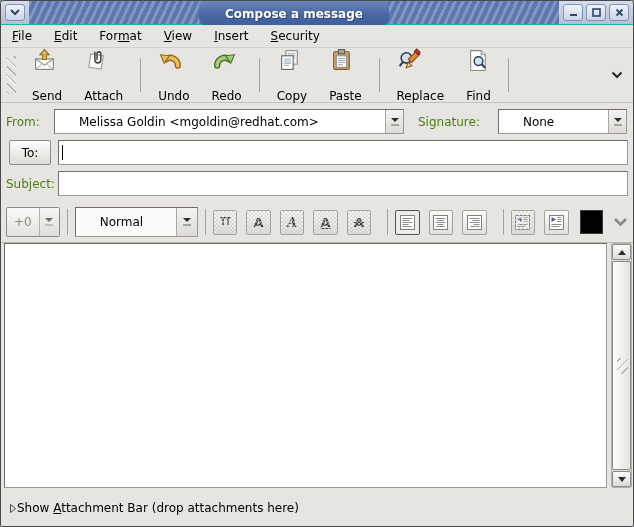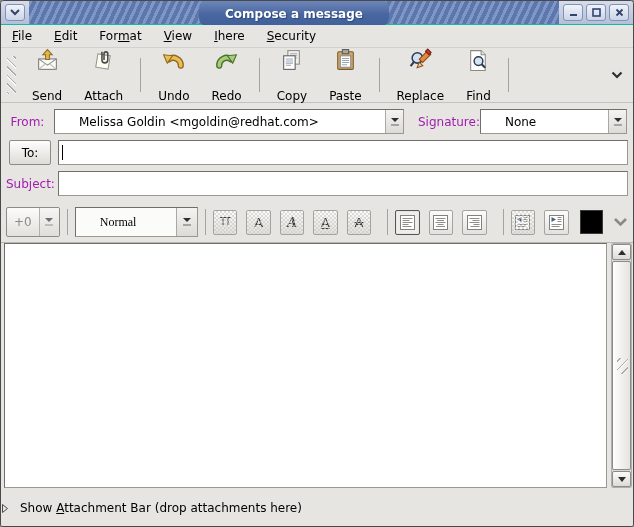--- a/index.html
+++ b/index.html
@@ -29,30 +29,30 @@
   .menubar{ height:23px; flex:0 0 23px; display:flex; align-items:center; background:#e6e5e2; padding-left:0; border-bottom:1px solid #d2d0cc; }
   .menu-item{ font-size:12px; color:#000; padding:3px 11px 4px; cursor:default; }
   .mn{ text-decoration:underline; text-underline-offset:1px; }
   
   .toolbar{ height:55px; flex:0 0 55px; display:flex; align-items:center; background:#e6e5e2; border-bottom:1px solid #c4c2be; padding:0 4px; }
   .grip{
     width:9px; height:38px; margin:0 5px 0 2px;
     background:repeating-linear-gradient(45deg,#fafaf9 0 1px,#abaaa7 1px 2px,transparent 2px 6px);
   }
   .tbtn{
-    border:none; background:transparent; display:flex; flex-direction:column; align-items:center;
+    border:none; background:transparent; display:flex; flex-direction:column; 
     gap:16px; padding:3px 11px; font-size:12px; font-family:inherit; color:#000; cursor:default;
   }
   .tbtn svg{ width:25px; height:25px; display:block; }
   .tsep{ width:1px; height:34px; background:#a5a3a0; margin:0 6px; }
   .overflow{ margin-left:auto; margin-right:6px; border:none; background:transparent; cursor:default; display:flex; align-items:center; }
   
   .headers{ flex:0 0 99px; padding:6px 5px 0 5px; display:flex; flex-direction:column; gap:6px; }
   .hrow{ display:flex; align-items:center; height:25px; }
-  .hlabel{ font-size:12px; color:#a21caf; text-align:center; }
+  .hlabel{ font-size:12px; color:#4d7c0f; text-align:left; }
   .lbl-from{ width:48px; padding-right:5px; }
   .lbl-subject{ width:48px; padding-right:5px; }
   .to-button{
     width:42px; height:25px; margin-left:3px; font-family:inherit; font-size:12px; cursor:default;
     border:1px solid #8d8b86; border-radius:2px; background:linear-gradient(#fdfdfc,#dedcd8);
   }
   .entry{
     height:25px; background:#fff; border:1px solid #9b9892; border-top-color:#716e69; border-left-color:#716e69;
     display:flex; align-items:center; padding-left:3px; flex:1;
   }
@@ -62,49 +62,49 @@
     border:1px solid #9b9892; border-top-color:#716e69; border-left-color:#716e69;
   }
   .combo-text{ flex:1; font-size:12px; display:flex; align-items:center; padding-left:24px; white-space:nowrap; overflow:hidden; }
   .combo-btn{
     width:18px; border:none; border-left:1px solid #aaa8a4; background:linear-gradient(#f4f3f2,#dddbd7);
     display:flex; flex-direction:column; align-items:center; justify-content:center; gap:2px; cursor:default; padding:0;
   }
   .arr-tri{ width:0; height:0; border-left:4px solid transparent; border-right:4px solid transparent; border-top:4px solid #2e2e2e; }
   .arr-bar{ width:8px; height:2px; background:#2e2e2e; opacity:.35; }
   .from-combo{ width:350px; flex:0 0 350px; }
-  .sig-label{ margin-left:14px; padding-right:0; }
+  .sig-label{ margin-left:14px; padding-right:18px; }
   .sig-combo{ flex:1; margin-right:1px; }
   
   .fmtbar{ flex:0 0 41px; display:flex; align-items:center; background:#e6e5e2; padding:0 5px; border-bottom:1px solid #b9b7b3; }
   .fsep{ width:1px; height:26px; background:#a5a3a0; margin:0 7px; }
   .sizecombo{
     width:55px; height:30px; display:flex; border:1px solid #8d8b86; border-radius:2px; background:linear-gradient(#fbfbfa,#e3e1dd);
   }
   .sizecombo .val{ flex:1; display:flex; align-items:center; justify-content:center; font-size:12px; color:#8a8a88; }
   .sizecombo .combo-btn{ width:20px; border-left:1px solid #b4b2ae; background:linear-gradient(#f6f5f4,#e0deda); }
   .sizecombo .arr-tri{ border-top-color:#6f6f6d; }
   .sizecombo .arr-bar{ background:#6f6f6d; }
-  .stylecombo{ width:126px; height:30px; margin-left:0;font-family:Liberation Serif, serif; }
+  .stylecombo{ width:126px; height:30px; margin-left:0; }
   .stylecombo .combo-text{ background:#fbfbfa; }
   .stylecombo .combo-btn{ width:21px; }
   .fbtn{
     width:25px; height:25px; border:1px solid #a5a39f; border-radius:2px; background:linear-gradient(#fbfbfa,#e3e1dd);
     display:flex; align-items:center; justify-content:center; position:relative; cursor:default; padding:0; margin-right:9px;
     font-family:inherit;
   }
   .fbtn:last-child{ margin-right:0; }
   .fbtn svg{ display:block; }
   .stippled::after{
     content:""; position:absolute; inset:0; border-radius:1px; opacity:.6;
     background-image:linear-gradient(45deg,#cbc9c5 25%,transparent 25%,transparent 75%,#cbc9c5 75%),
                      linear-gradient(45deg,#cbc9c5 25%,transparent 25%,transparent 75%,#cbc9c5 75%);
     background-size:4px 4px; background-position:0 0,2px 2px;
   }
-  .glyph{ font-size:13px; font-weight:normal; color:#3c3c3c; line-height:1; }
+  .glyph{ font-size:13px; font-weight:bold; color:#3c3c3c; line-height:1; }
   .glyph.tt{ font-family:"DejaVu Sans Mono","Liberation Mono",monospace; font-size:10px; letter-spacing:-1px; }
   .glyph.it{ font-style:italic; font-weight:bold; font-family:"DejaVu Serif","Liberation Serif",serif; }
   .glyph.un{ text-decoration:underline; }
   .glyph.st{ text-decoration:line-through; }
   .active-toggle{ border:1px solid #565656; box-shadow:inset 0 0 0 1px #e8e6e2; background:#efedea; }
   .colorbtn{ width:24px; height:24px; border:1px solid #3a3a3a; margin-left:2px; padding:0; cursor:default; }
   .fmt-overflow{ margin-left:10px; border:none; background:transparent; cursor:default; display:flex; align-items:center; }
   
   .bodyarea{ flex:1; display:flex; align-items:stretch; background:#e6e5e2; padding:0 1px 2px 3px; }
   .canvas{
@@ -119,21 +119,21 @@
   .tri-down{ width:0; height:0; border-left:4px solid transparent; border-right:4px solid transparent; border-top:5px solid #2e2e2e; }
   .sthumb{
     flex:1; margin:1px 0; border:1px solid #8d8b86; border-radius:2px;
     background:linear-gradient(90deg,#fdfdfc,#e6e4e0); position:relative; cursor:default;
   }
   .sthumb::after{
     content:""; position:absolute; left:4px; top:50%; margin-top:-8px; width:11px; height:16px;
     background:repeating-linear-gradient(135deg,transparent 0 2px,#aeaca8 2px 3px,#f6f5f4 3px 4px,transparent 4px 6px);
   }
   
-  .attachbar{ flex:0 0 36px; display:flex; align-items:center; background:#e6e5e2; gap:11px; }
+  .attachbar{ flex:0 0 36px; display:flex; align-items:center; background:#e6e5e2; padding-left:8px; gap:0; }
   .attach-text{ font-size:12px; color:#000; }
 </style>
 </head>
 <body>
 
 <div class="window">
 
   <div class="titlebar">
     <div class="tb-side">
       <button class="winbtn">
@@ -164,21 +164,21 @@
           </svg>
       </button>
     </div>
   </div>
 
   <div class="menubar">
     <span class="menu-item"><span class="mn">F</span><span>ile</span></span>
     <span class="menu-item"><span class="mn">E</span><span>dit</span></span>
     <span class="menu-item"><span>For</span><span class="mn">m</span><span>at</span></span>
     <span class="menu-item"><span class="mn">V</span><span>iew</span></span>
-    <span class="menu-item"><span class="mn">I</span><span>here</span></span>
+    <span class="menu-item"><span class="mn">I</span><span>nsert</span></span>
     <span class="menu-item"><span class="mn">S</span><span>ecurity</span></span>
   </div>
 
   <div class="toolbar">
     <div class="grip"></div>
 
     <button class="tbtn">
       <svg viewBox="0 0 24 24">
         <rect x="3.5" y="10.5" width="17" height="10" fill="#fbfbf7" stroke="#7b7b76"></rect>
         <path d="M3.5 10.5 L12 16.5 L20.5 10.5" fill="none" stroke="#8c8c86"></path>

